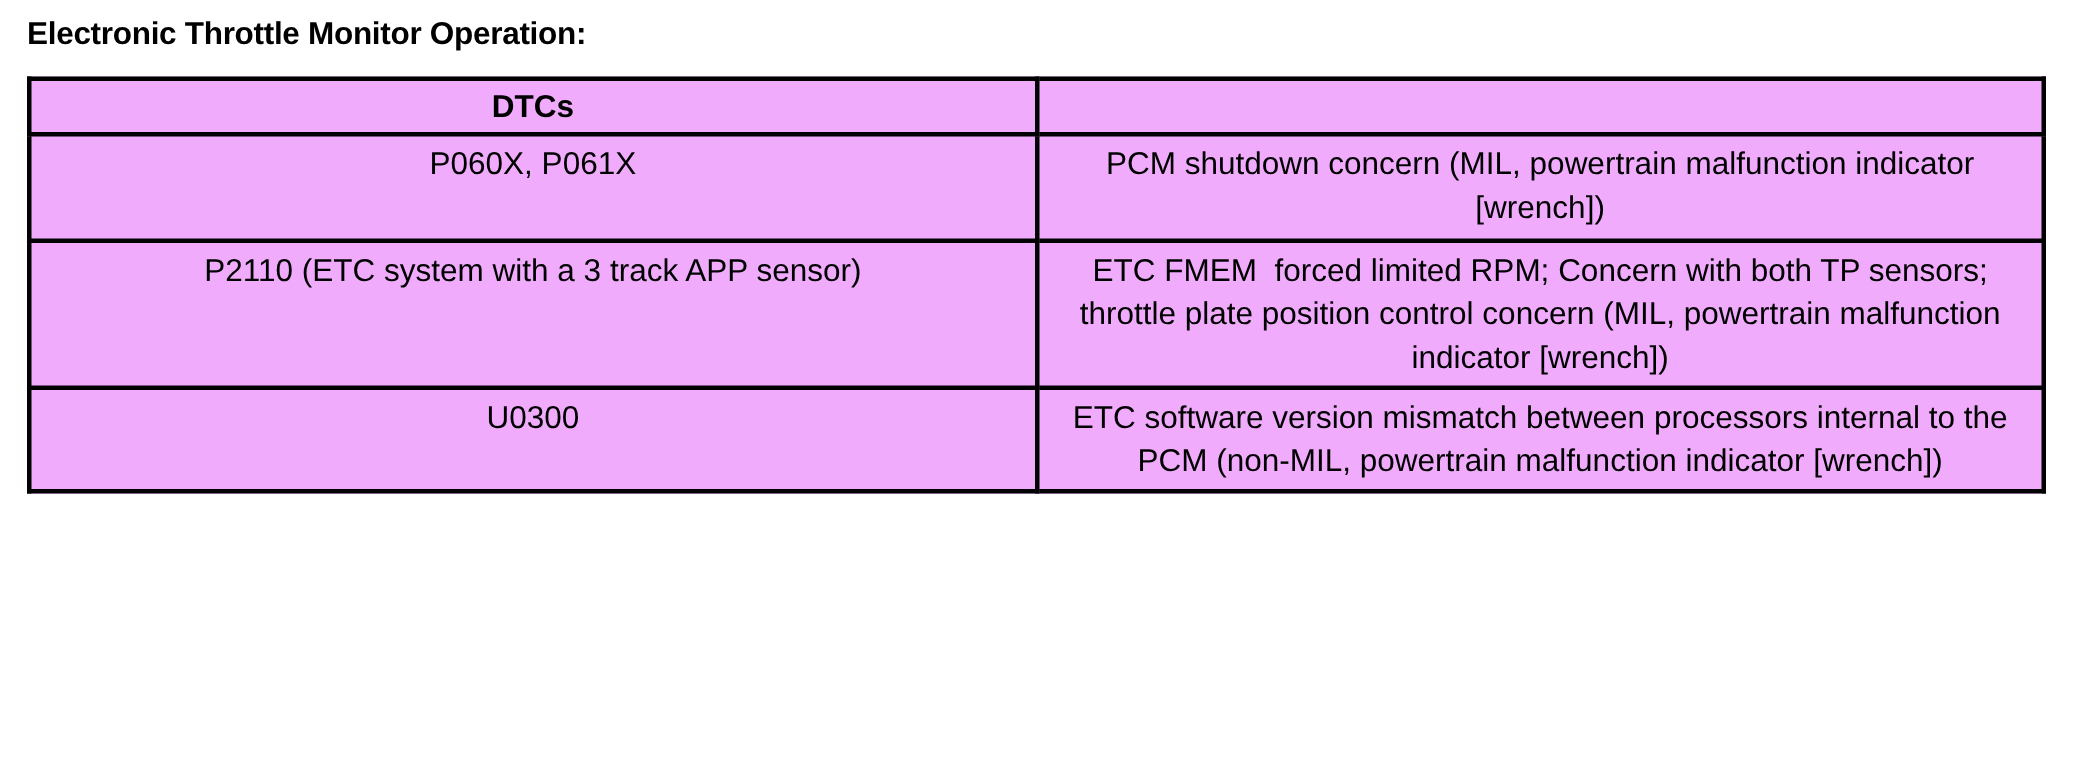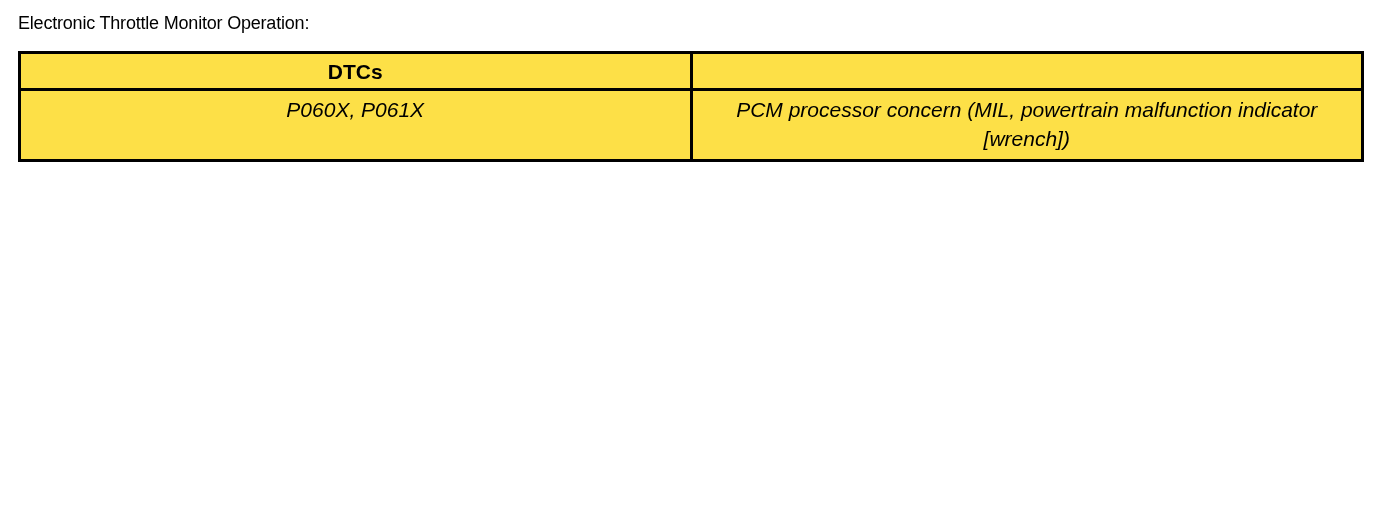--- a/index.html
+++ b/index.html
@@ -11,31 +11,31 @@
     width: 1392px;
     height: 508px;
     font-family: "Liberation Sans", sans-serif;
     color: #000000;
     overflow: hidden;
   }
   .page {
     padding: 8px 0 0 18px;
   }
   .doc-title {
-    font-size: 18px;
-    font-weight: normal;
+    font-size: 21px;
+    font-weight: bold;
     letter-spacing: -0.2px;
     margin: 0 0 13px 0;
     line-height: 30px;
   }
   table.dtc-table {
     border-collapse: collapse;
     table-layout: fixed;
     width: 1346px;
-    background: #fde047;
+    background: #f0abfc;
   }
   table.dtc-table col { width: 50%; }
   table.dtc-table th,
   table.dtc-table td {
     border: 3px solid #000000;
     font-size: 21px;
     line-height: 29px;
     text-align: center;
     padding: 4px 12px;
     white-space: pre-wrap;
@@ -43,21 +43,21 @@
   }
   table.dtc-table th {
     font-weight: bold;
     vertical-align: middle;
     height: 30px;
     padding: 2px 12px;
   }
   table.dtc-table td {
     vertical-align: top;
   }
-  tbody tr:nth-child(1) td { height: 60px; font-style: italic; }
+  tbody tr:nth-child(1) td { height: 60px; }
   tbody tr:nth-child(2) td { height: 56px; }
   tbody tr:nth-child(3) td { height: 55px; }
   tbody tr:nth-child(4) td { height: 87px; }
   tbody tr:nth-child(5) td { height: 85px; }
 </style>
 </head>
 <body>
 
 <div class="page">
 
@@ -70,18 +70,26 @@
     </colgroup>
     <thead>
       <tr>
         <th>DTCs</th>
         <th></th>
       </tr>
     </thead>
     <tbody>
       <tr>
         <td>P060X, P061X</td>
-        <td>PCM processor concern (MIL, powertrain malfunction indicator [wrench])</td>
+        <td>PCM shutdown concern (MIL, powertrain malfunction indicator [wrench])</td>
+      </tr>
+      <tr>
+        <td>P2110 (ETC system with a 3 track APP sensor)</td>
+        <td>ETC FMEM  forced limited RPM; Concern with both TP sensors; throttle plate position control concern (MIL, powertrain malfunction indicator [wrench])</td>
+      </tr>
+      <tr>
+        <td>U0300</td>
+        <td>ETC software version mismatch between processors internal to the PCM (non-MIL, powertrain malfunction indicator [wrench])</td>
       </tr>
     </tbody>
   </table>
 
 </div>
 
 </body></html>

